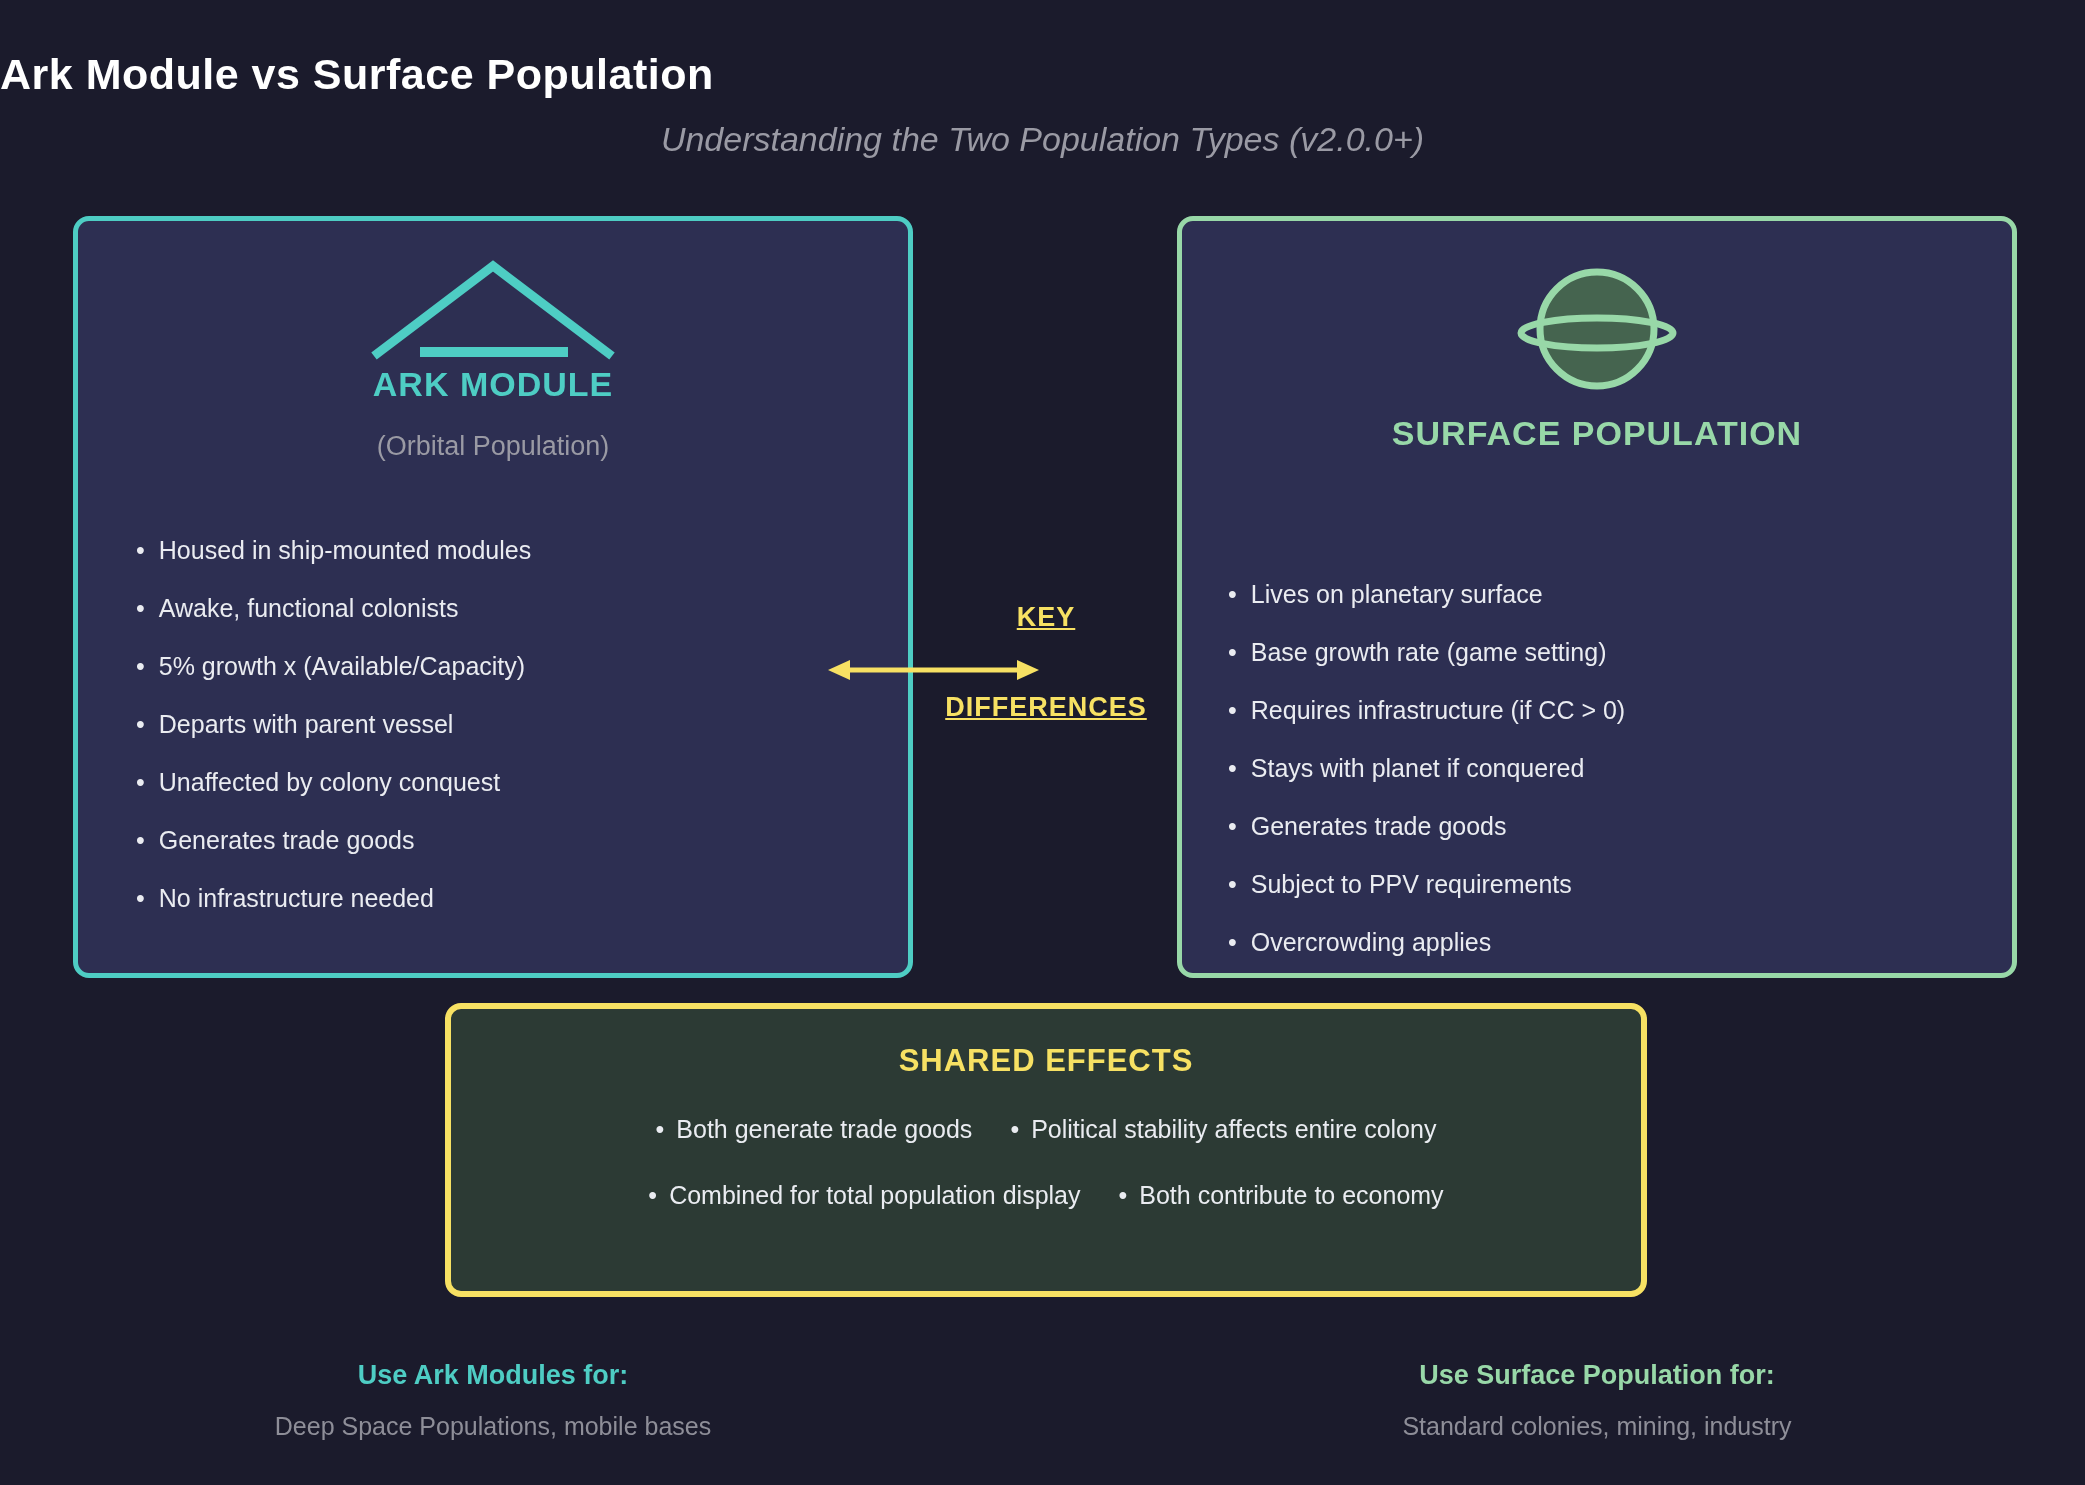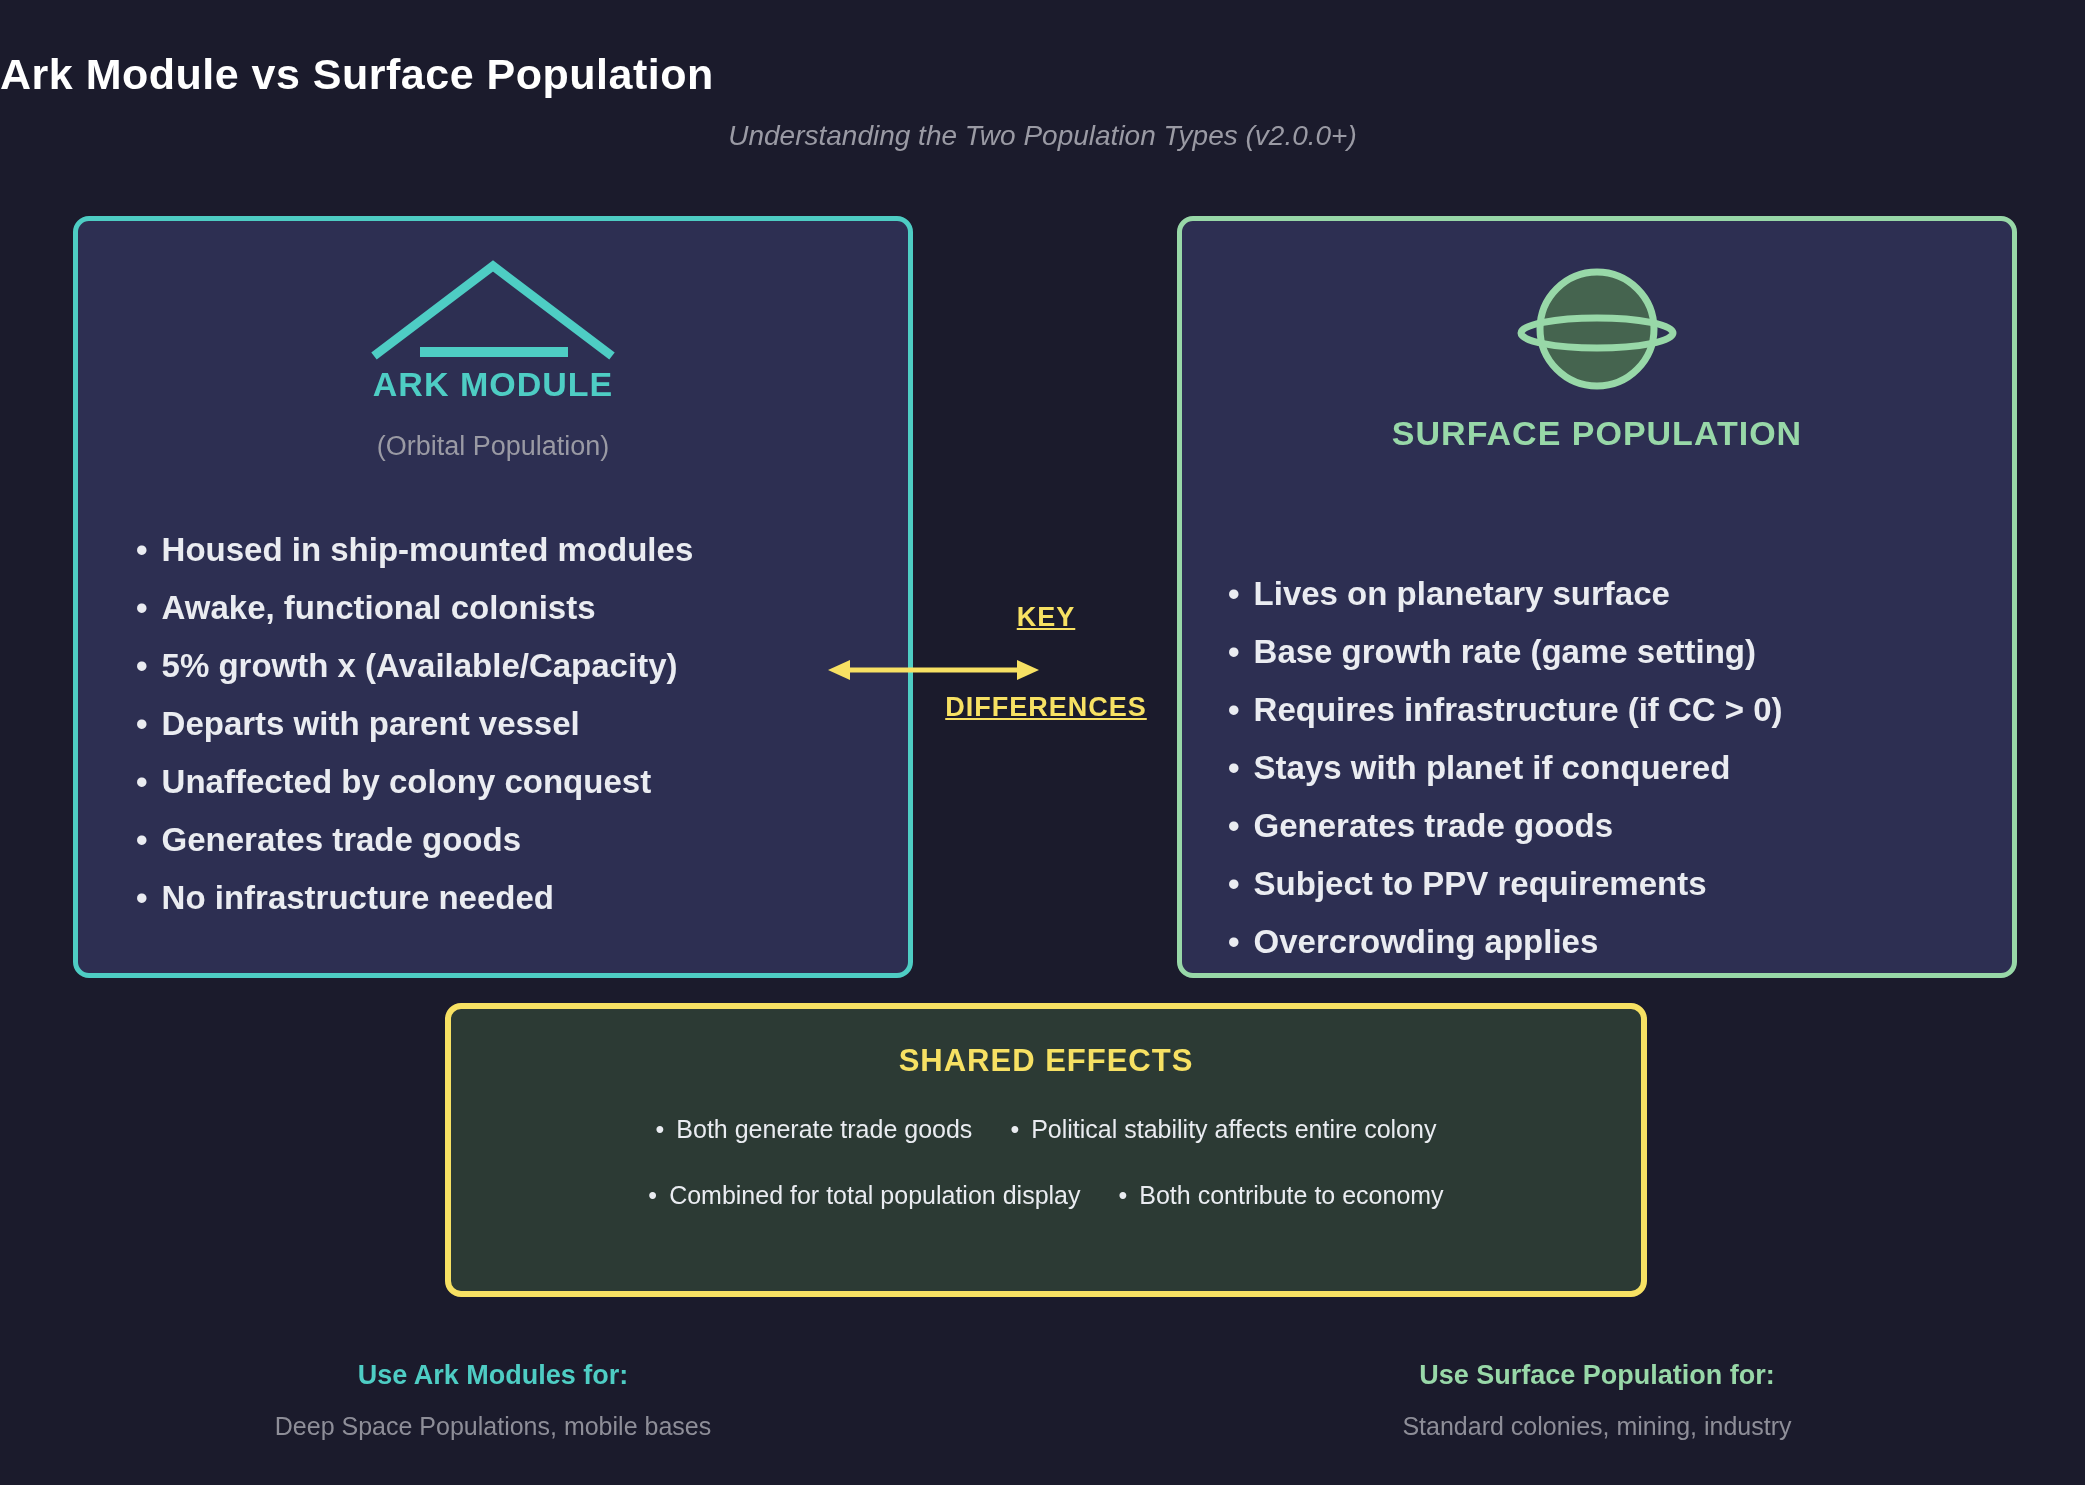--- a/index.html
+++ b/index.html
@@ -7,21 +7,21 @@
     position:relative; width:2085px; height:1485px;
     background:#1B1B2C; overflow:hidden;
     font-family:"Liberation Sans", sans-serif;
   }
   .page-title {
     position:absolute; top:50px; left:0; width:100%; 
     color:#FFFFFF; font-size:43px; font-weight:bold; letter-spacing:0.5px;
   }
   .page-subtitle {
     position:absolute; top:120px; left:0; width:100%; text-align:center;
-    color:#9A9AA4; font-size:28px; font-style:italic;
+    color:#9A9AA4; font-size:34px; font-style:italic;
   }
   .panel {
     position:absolute; top:216px; width:840px; height:762px;
     background:#2D2F52; border-radius:16px; box-sizing:border-box;
   }
   .panel.left  { left:73px;  border:5px solid #4ECDC4; }
   .panel.right { left:1177px; border:5px solid #98D8A8; }
   .panel-icon { position:absolute; left:50%; transform:translateX(-50%); }
   .ark-svg    { top:37px; }
   .planet-svg { top:46px; }
@@ -32,21 +32,21 @@
   .left  .panel-title { top:144px; color:#4ECDC4; }
   .right .panel-title { top:193px; color:#98D8A8; }
   .panel-subtitle {
     position:absolute; left:0; width:100%; text-align:center;
     font-size:27px; color:#9A9AA4;
   }
   .left  .panel-subtitle { top:210px; }
   .right .panel-subtitle { top:259px; }
   .bullets {
     position:absolute; margin:0; padding:0; list-style:none;
-    color:#EAECF1; font-size:33px;font-weight:bold;
+    color:#EAECF1; font-size:25px;
   }
   .left  .bullets { top:300px; left:58px; }
   .right .bullets { top:344px; left:46px; }
   .bullets li { line-height:58px; white-space:nowrap; }
   .bullets li::before { content:"•"; margin-right:14px; }
   .center-label {
     position:absolute; left:915px; width:262px; text-align:center;
     color:#F7E163; font-weight:bold; font-size:27px; letter-spacing:1px;text-decoration:underline;
   }
   #key-label  { top:602px; }

